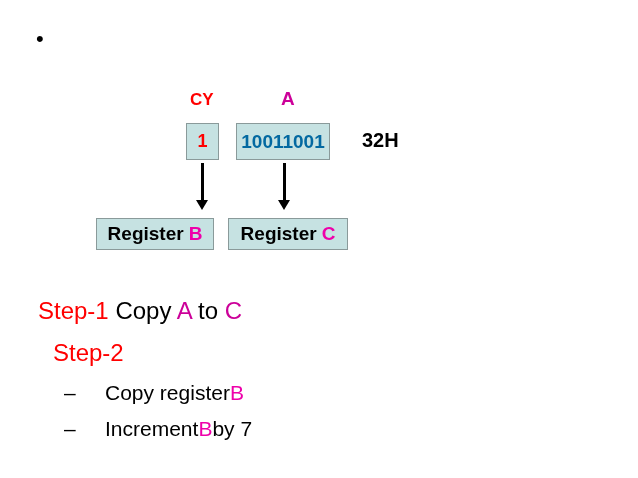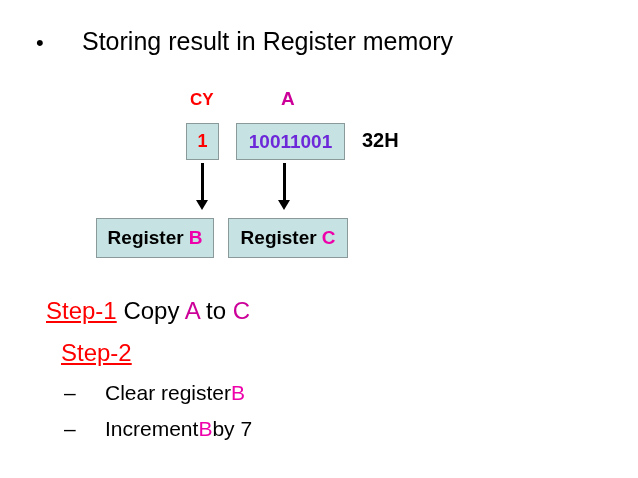--- a/index.html
+++ b/index.html
@@ -62,23 +62,23 @@
     white-space: nowrap;
   }
   .box-cy {
     left: 186px; top: 123px;
     width: 33px; height: 37px;
     font-size: 18px;
     color: #ff0000;
   }
   .box-a {
     left: 236px; top: 123px;
-    width: 109px; height: 37px;
+    width: 94px; height: 37px;
     font-size: 19px;
-    color: #6d28d9;
+    color: #0369a1;
     letter-spacing: 0px;
   }
   .hex-note {
     position: absolute;
     left: 362px; top: 129px;
     font-size: 20px;
     font-weight: bold;
     color: #000000;
     white-space: nowrap;
   }
@@ -116,41 +116,39 @@
     background: #c6e2e2;
     border: 1px solid #8a9a9a;
     box-sizing: border-box;
     display: flex;
     align-items: center;
     justify-content: center;
     font-size: 19px;
     font-weight: bold;
     color: #000000;
     white-space: nowrap;
-    height: 40px;
+    height: 32px;
   }
   .reg-b { left: 96px; top: 218px; width: 118px; }
   .reg-c { left: 228px; top: 218px; width: 120px; }
   .reg-letter { color: #ee00aa; margin-left: 5px; }
 
   
   .step-line {
     position: absolute;
     font-size: 24px;
     color: #000000;
     white-space: nowrap;
     line-height: 1.1;
   }
   .step-1-line { left: 38px; top: 298px; }
   .step-2-line { left: 53px; top: 340px; }
   .step-key {
     color: #ff0000;
-    text-decoration: underline;
     text-underline-offset: 2px;
-    margin-left: 8px;
   }
   .accent { color: #cc0099; }
 
   
   .sub-item {
     position: absolute;
     display: flex;
     align-items: baseline;
     font-size: 21px;
     color: #000000;
@@ -166,21 +164,20 @@
   }
   .sub-accent { color: #ee00aa; }
 </style>
 </head>
 <body>
 
 <div id="slide">
 
   <div class="title-row">
     <span class="title-bullet">•</span>
-    <span class="title-text">Storing result in Register memory</span>
   </div>
 
   <div class="lbl lbl-cy">CY</div>
   <div class="lbl lbl-a">A</div>
 
   <div class="box box-cy">1</div>
   <div class="box box-a">10011001</div>
   <div class="hex-note">32H</div>
 
   <div class="arrow arrow-b">
@@ -204,21 +201,21 @@
   <div class="step-line step-1-line">
     <span class="step-key">Step-1</span><span> Copy </span><span class="accent">A</span><span> to </span><span class="accent">C</span>
   </div>
 
   <div class="step-line step-2-line">
     <span class="step-key">Step-2</span>
   </div>
 
   <div class="sub-item sub-1">
     <span class="sub-dash">–</span>
-      <span>Clear register </span>
+      <span>Copy register </span>
       <span class="sub-accent">B</span>
       <span></span>
   </div>
   <div class="sub-item sub-2">
     <span class="sub-dash">–</span>
       <span>Increment </span>
       <span class="sub-accent">B</span>
       <span> by 7</span>
   </div>
 

